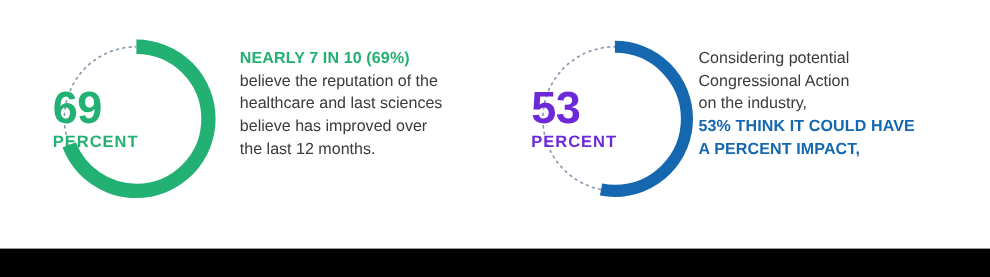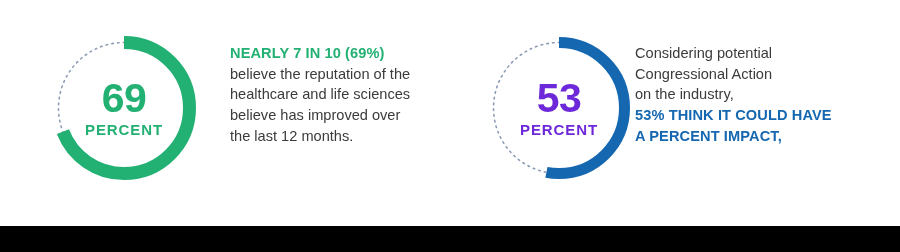--- a/index.html
+++ b/index.html
@@ -45,21 +45,21 @@
     display: block;
   }
   .donut-center {
     position: absolute;
     left: 0;
     top: 0;
     width: 152px;
     height: 152px;
     display: flex;
     flex-direction: column;
-    align-items: center;
+    align-items: flex-start;
     justify-content: center;
     pointer-events: none;
   }
   .donut-value {
     font-size: 41px;
     font-weight: bold;
     line-height: 0.98;
     letter-spacing: -0.5px;
   }
   .donut-unit {
@@ -70,21 +70,21 @@
   }
 
   
   .stat-text {
     margin-top: 43px;
     font-size: 14.6px;
     line-height: 1.42;
     color: #3b3b3b;
     width: 212px;
   }
-  #stat-green .stat-text { margin-left: 30px; }
+  #stat-green .stat-text { margin-left: 18px; }
   #stat-blue  .stat-text { width: 218px; }
 
   .lead-green {
     display: block;
     color: #22b173;
     font-weight: bold;
     letter-spacing: 0.1px;
   }
   .lead-blue {
     display: block;
@@ -126,21 +126,21 @@
       </svg>
       <div class="donut-center">
         <div class="donut-value c-green">69</div>
         <div class="donut-unit c-green">PERCENT</div>
       </div>
     </div>
 
     <div class="stat-text">
       <span class="lead-green">NEARLY 7 IN 10 (69%)</span>
       <span class="body-line">believe the reputation of the</span>
-      <span class="body-line">healthcare and life sciences</span>
+      <span class="body-line">healthcare and last sciences</span>
       <span class="body-line">believe has improved over</span>
       <span class="body-line">the last 12 months.</span>
     </div>
   </div>
 
   <div class="stat-block" id="stat-blue">
 
     <div class="donut-wrap">
       <svg class="donut-svg" viewBox="0 0 152 152">
         <circle cx="76" cy="76" r="65.5" fill="none" stroke="#8d9cb5" stroke-width="1.6" stroke-dasharray="1.6 4.2" stroke-linecap="round"></circle>

